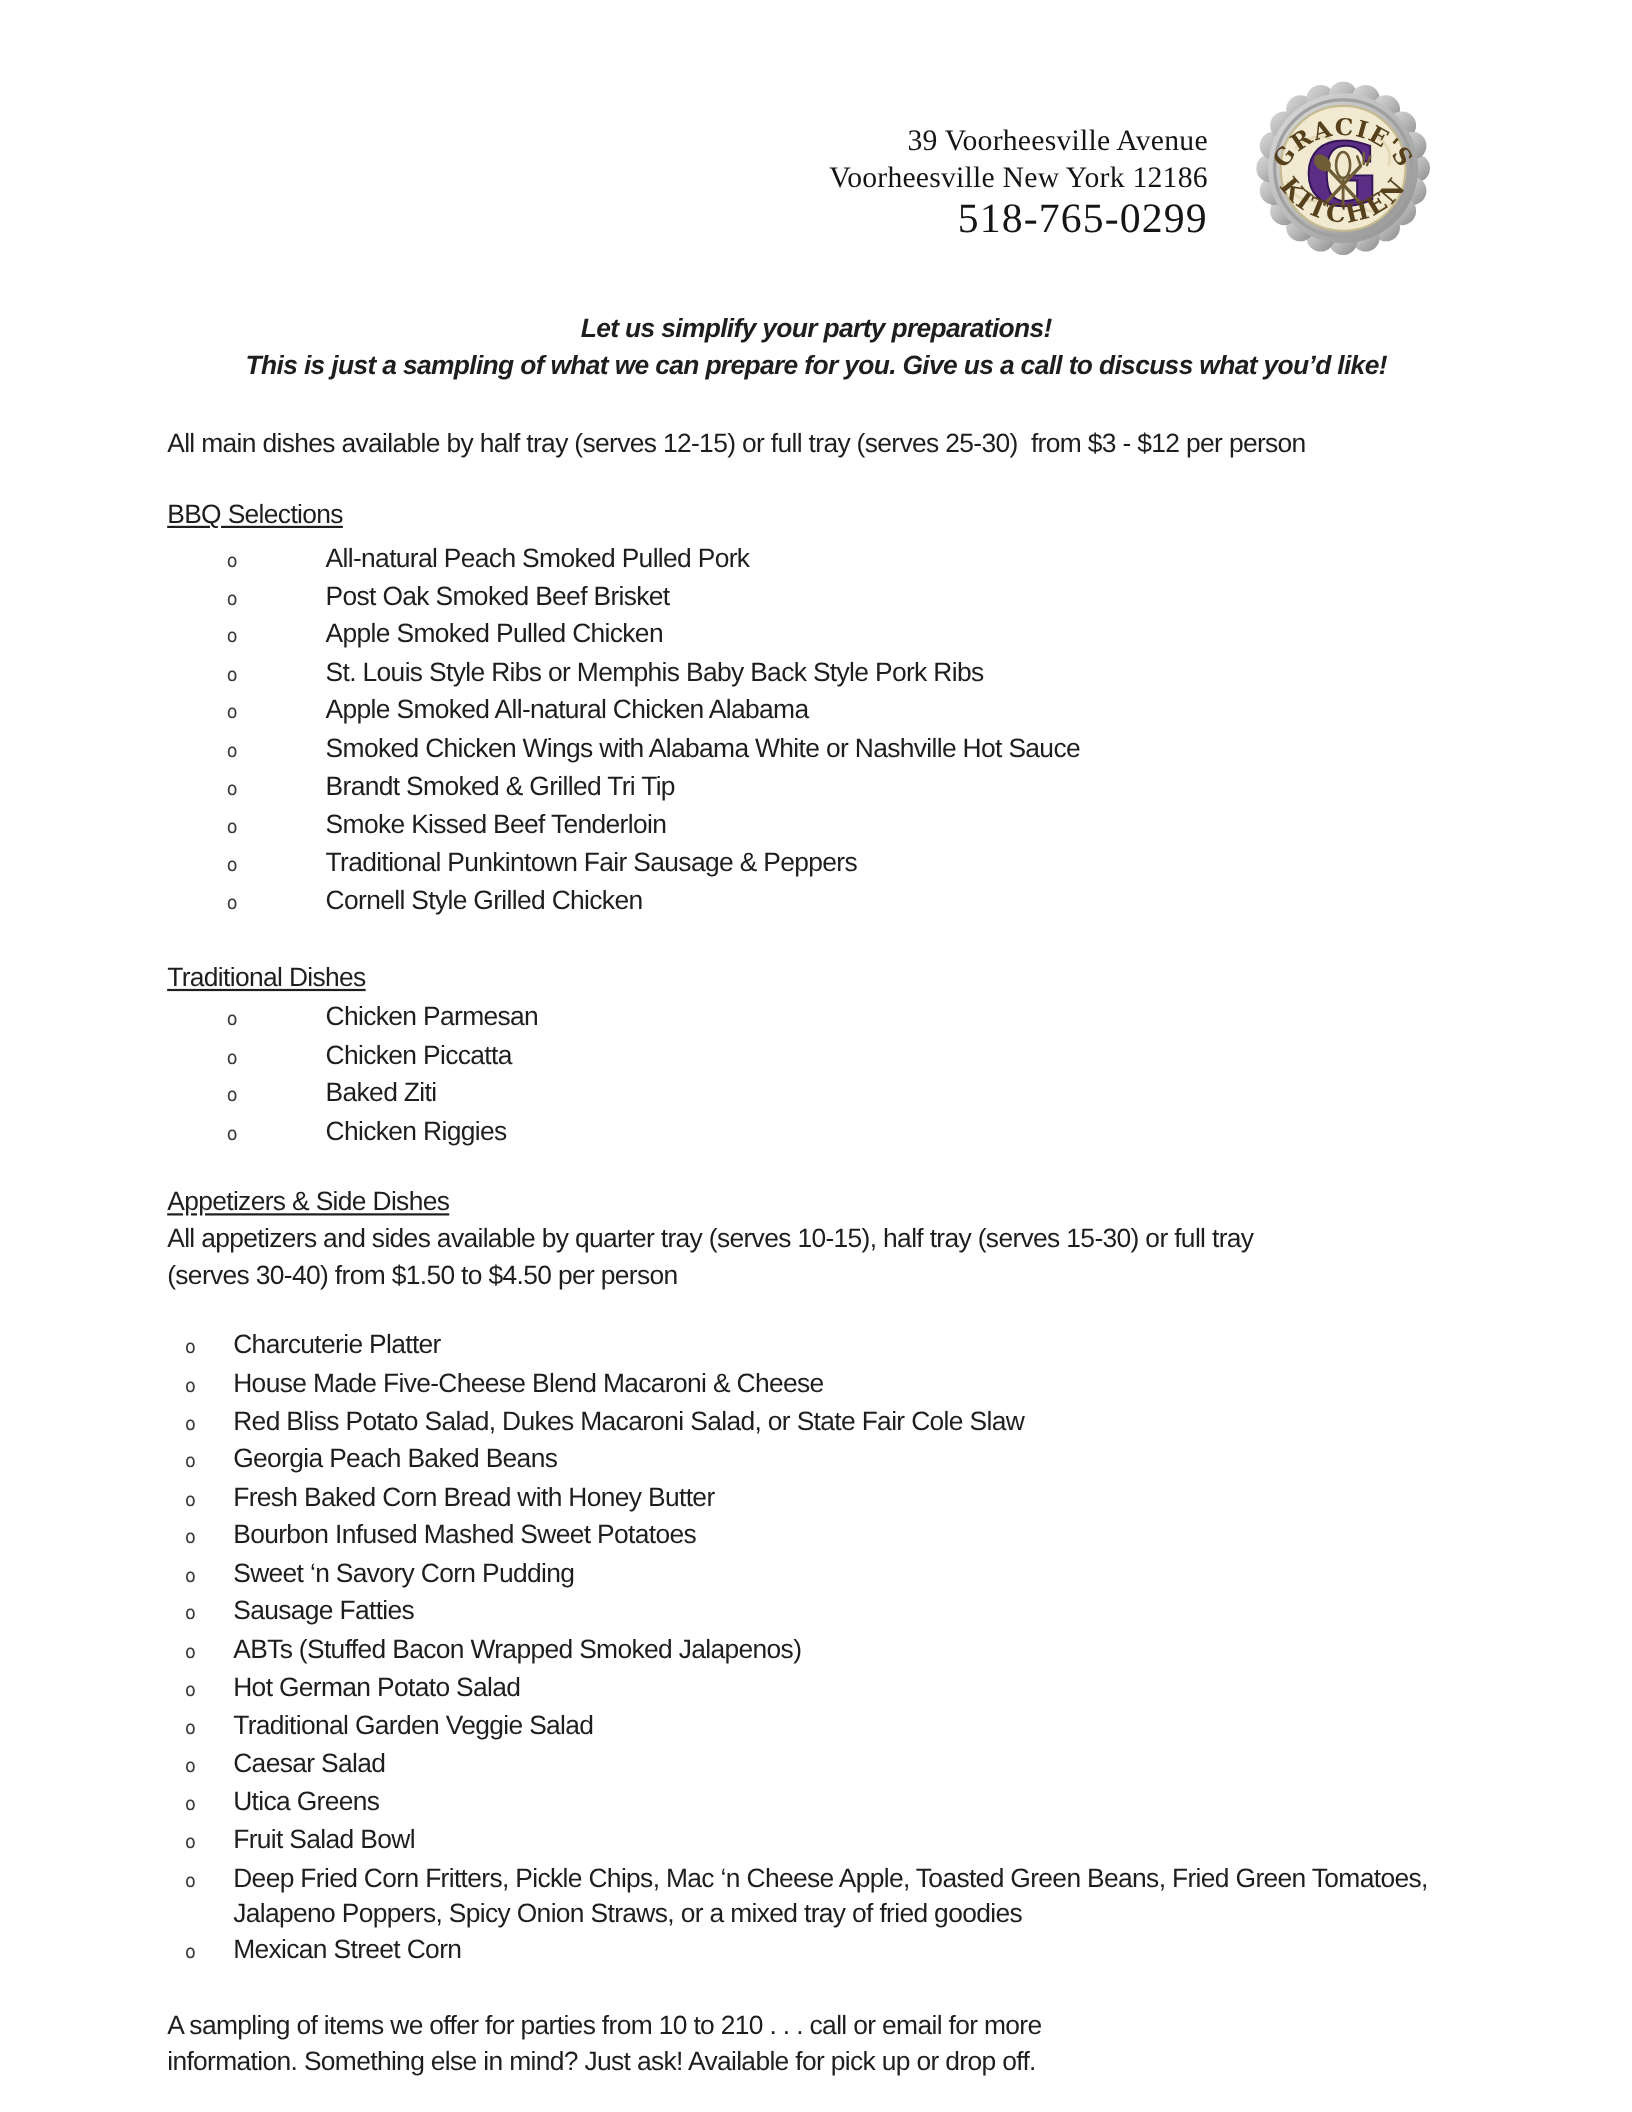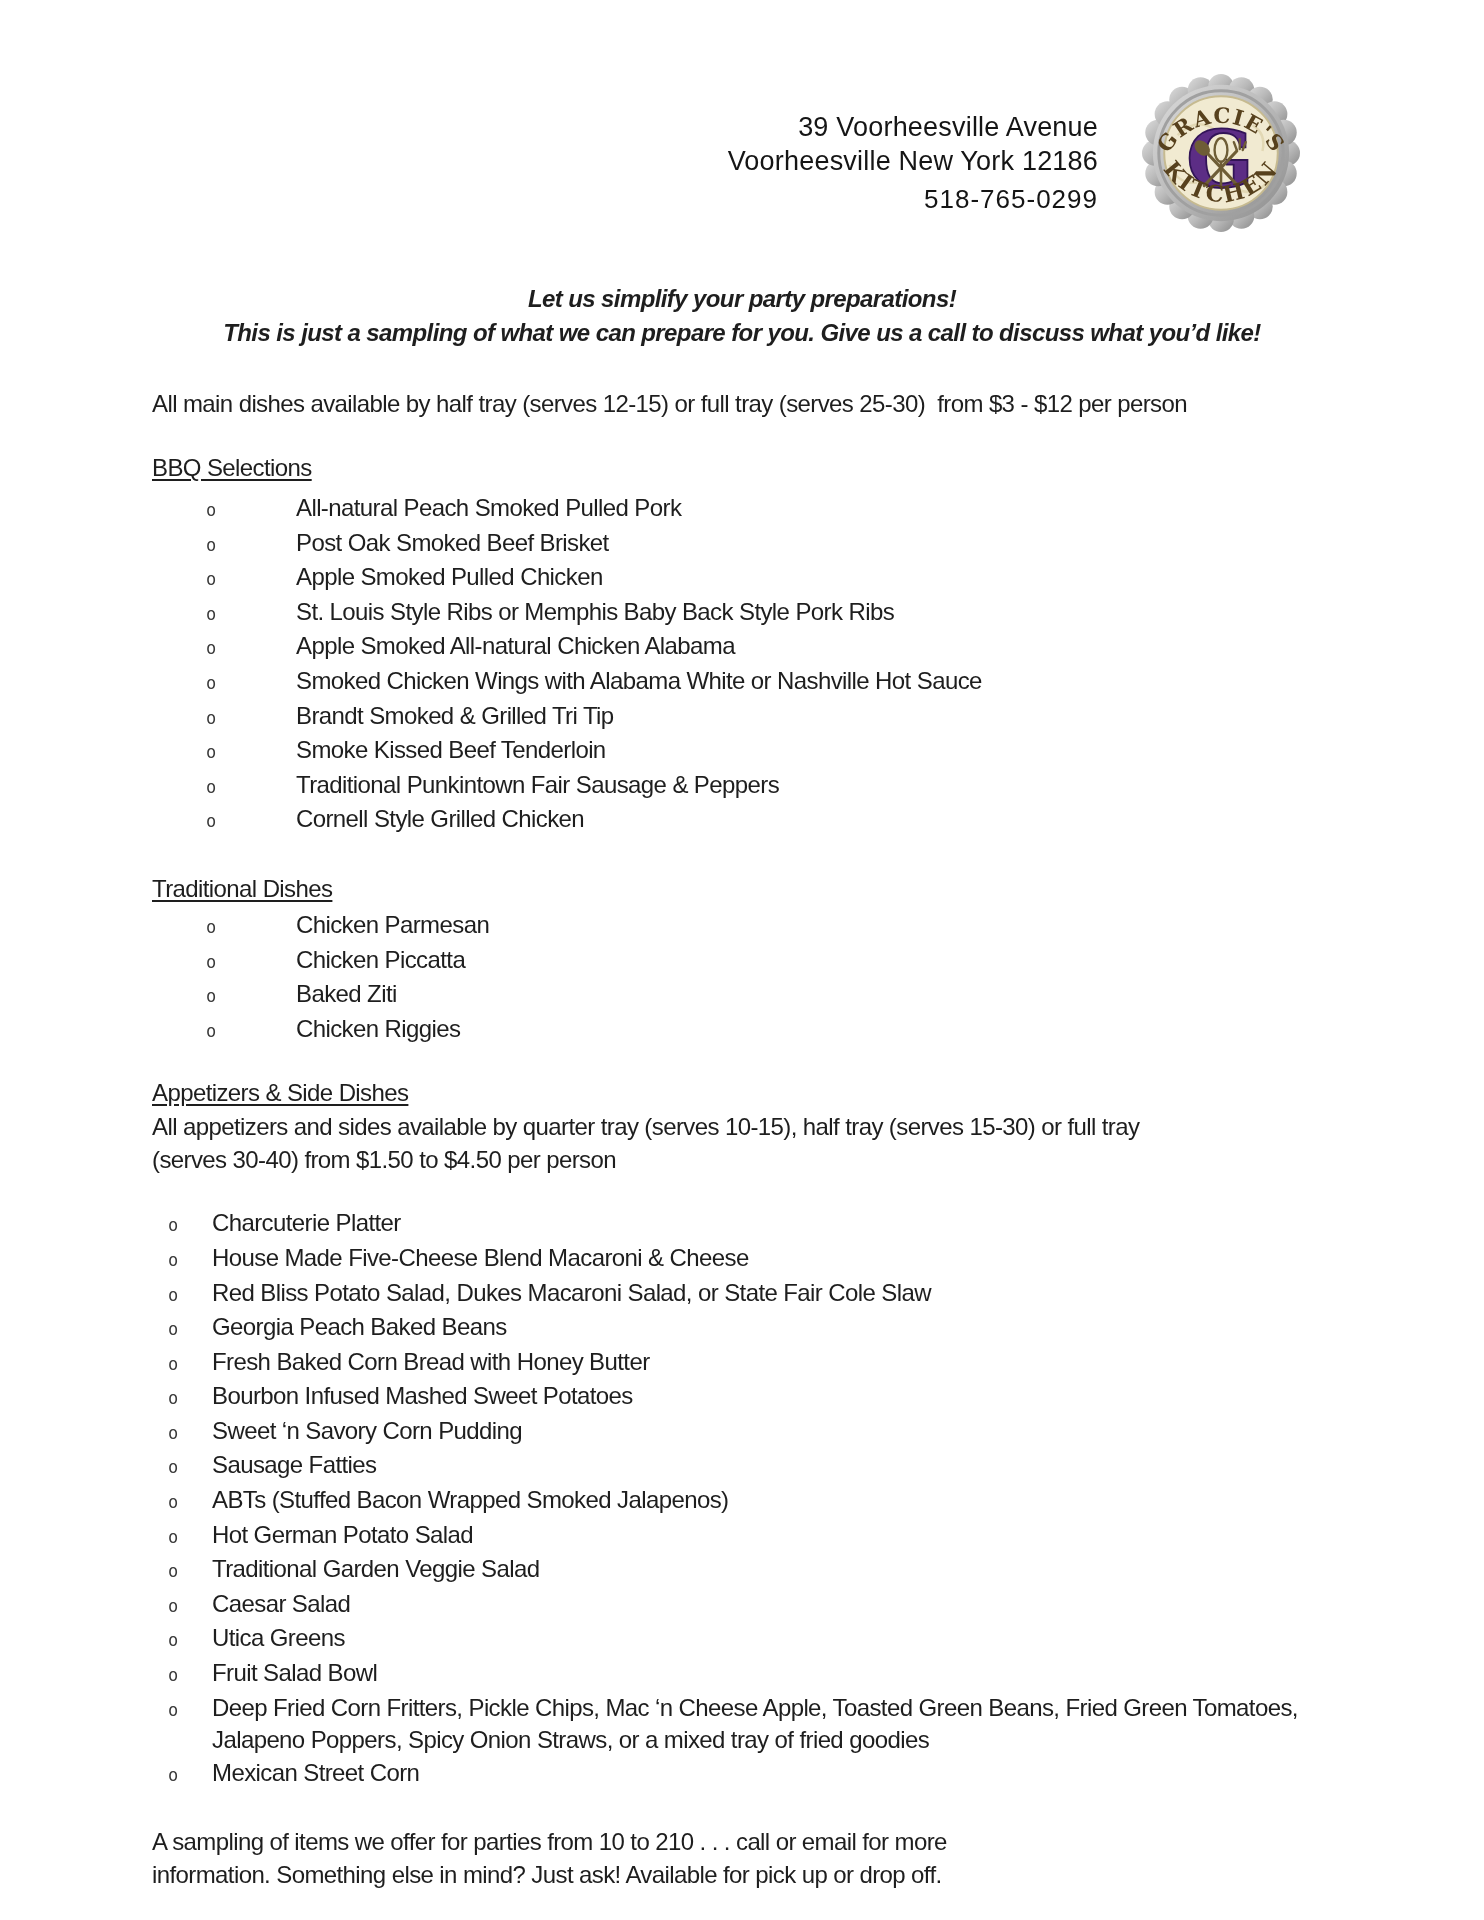--- a/index.html
+++ b/index.html
@@ -3,24 +3,24 @@
 <meta charset="utf-8">
 <style>
   html,body{margin:0;padding:0;background:#ffffff;}
   .page{
     position:relative;width:1484px;height:1920px;background:#ffffff;
     font-family:"Liberation Sans",sans-serif;color:#1e1e1e;overflow:hidden;
   }
   
   .address{
     position:absolute;top:110px;left:540px;width:558px;text-align:right;
-    font-family:Liberation Sans, sans-serif;font-size:27px;line-height:34px;color:#151515;
+    font-family:Liberation Serif, serif;font-size:27px;line-height:34px;color:#151515;
     letter-spacing:0.2px;
   }
-  .address .phone{font-size:26px;line-height:42px;letter-spacing:1px;}
+  .address .phone{font-size:38px;line-height:42px;letter-spacing:1px;}
   .logo{position:absolute;left:1142px;top:74px;width:158px;height:158px;}
   
   .content{position:absolute;left:152px;top:282px;width:1180px;font-size:24px;letter-spacing:-0.6px;}
   .intro{ text-align:center;font-weight:bold;font-style:italic;line-height:34px;white-space:nowrap;}
   .avail{margin-top:38px;line-height:31px;white-space:pre;}
   .sec-title{display:inline-block;text-decoration:underline;text-underline-offset:3px;line-height:30px;}
   .t-bbq{margin-top:34px;}
   .t-trad{margin-top:36px;}
   .t-app{margin-top:31px;}
   .note{margin-top:3px;line-height:32.5px;}

